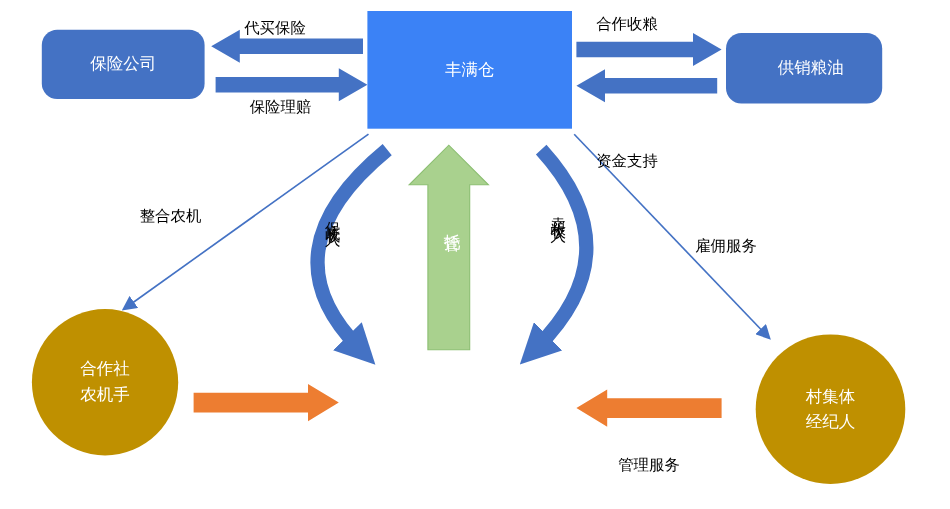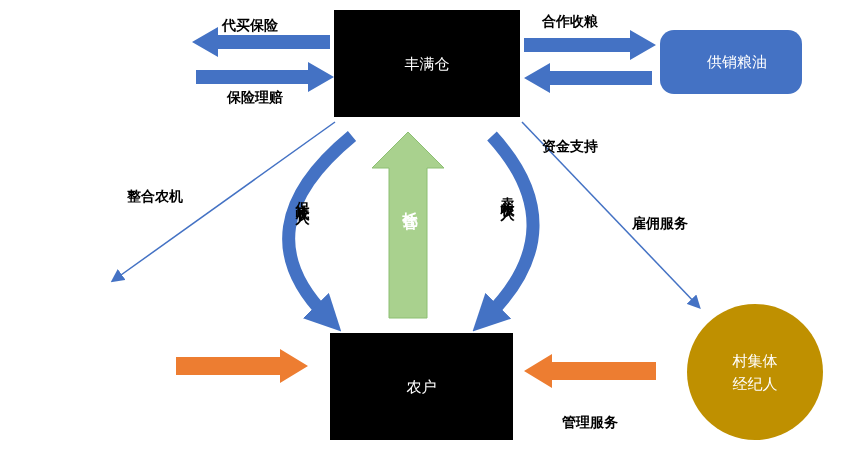--- a/index.html
+++ b/index.html
@@ -17,27 +17,27 @@
     position: absolute;
     display: flex;
     align-items: center;
     justify-content: center;
     text-align: center;
     color: #ffffff;
     font-size: 15px;
     line-height: 1.55;
     white-space: pre-line;
   }
-  .rect    { background: #000000; }
+  .rect    { background: #3b82f6; }
   .rounded { background: #4472C4; border-radius: 14px; }
   .circle  { background: #BF9000; border-radius: 50%; }
   .edge-label {
     position: absolute;
     font-size: 14px;
-    font-weight: bold;
+    font-weight: normal;
     color: #000000;
     white-space: nowrap;
   }
   .vertical {
     writing-mode: vertical-rl;
     text-orientation: upright;
     letter-spacing: 3px;
     white-space: nowrap;
   }
   .on-arrow { color: #ffffff; }
@@ -68,33 +68,37 @@
 
     <path d="M 352,136 Q 240,228 326,316" fill="none" stroke="#4472C4" stroke-width="13" marker-end="url(#mCurve)"></path>
     <path d="M 492,136 Q 576,228 488,316" fill="none" stroke="#4472C4" stroke-width="13" marker-end="url(#mCurve)"></path>
 
     <polygon points="389,318 389,168 372,168 408,132 444,168 427,168 427,318" fill="#A9D18E" stroke="#8CBF72" stroke-width="1"></polygon>
 
     <polygon points="176,357 280,357 280,349 308,366 280,383 280,375 176,375" fill="#ED7D31"></polygon>
     <polygon points="656,362 552,362 552,354 524,371 552,388 552,380 656,380" fill="#ED7D31"></polygon>
   </svg>
 
+  <div class="node rounded" style="left:38px; top:27px; width:148px; height:63px;">
+    <span>保险公司</span>
+  </div>
 
   <div class="node rect" style="left:334px; top:10px; width:186px; height:107px;">
     <span>丰满仓</span>
   </div>
 
   <div class="node rounded" style="left:660px; top:30px; width:142px; height:64px;padding-left:12px;">
     <span>供销粮油</span>
   </div>
 
+  <div class="node circle" style="left:29px; top:281px; width:133px; height:133px;">
+    <span>合作社
+农机手</span>
+  </div>
 
-  <div class="node rect" style="left:330px; top:333px; width:183px; height:107px;">
-    <span>农户</span>
-  </div>
 
   <div class="node circle" style="left:687px; top:304px; width:136px; height:136px;">
     <span>村集体
 经纪人</span>
   </div>
 
   <div class="edge-label" style="left:222px; top:17px;">代买保险</div>
 
   <div class="edge-label" style="left:227px; top:89px;">保险理赔</div>
 

